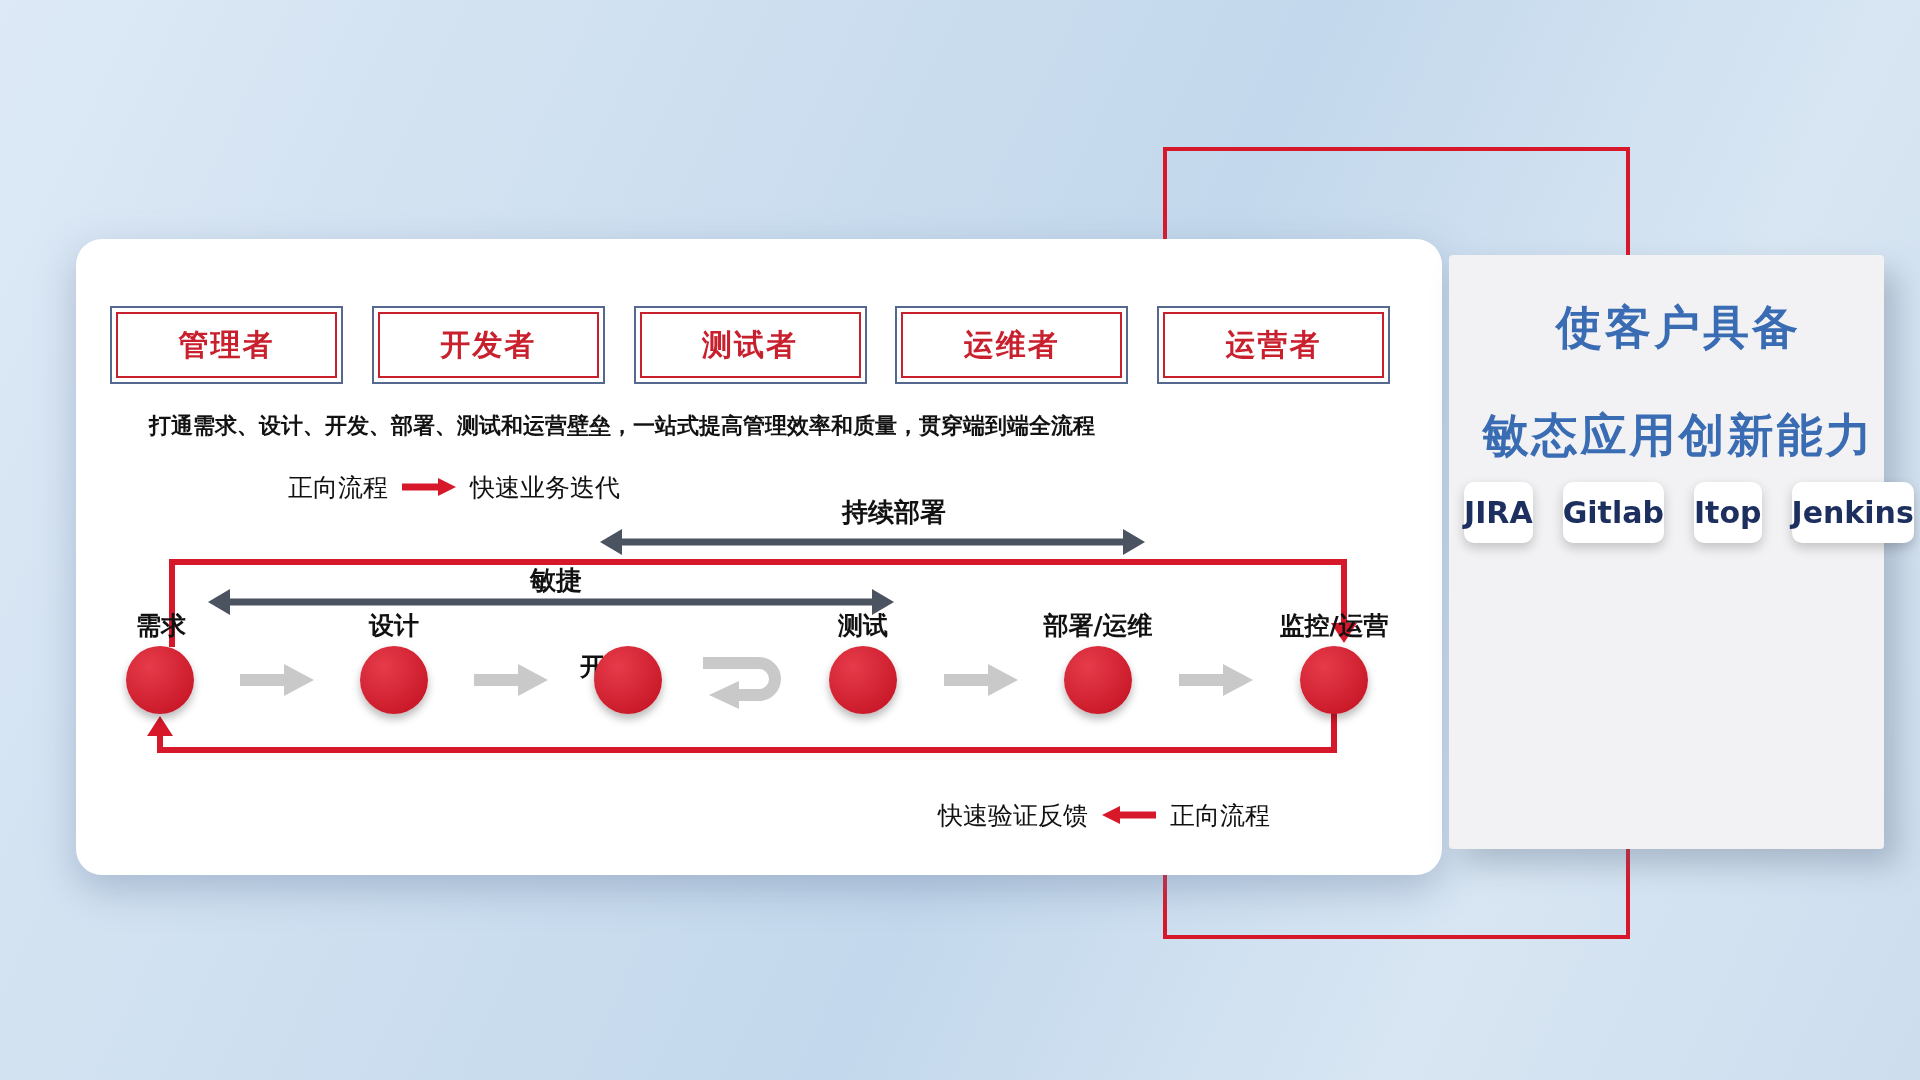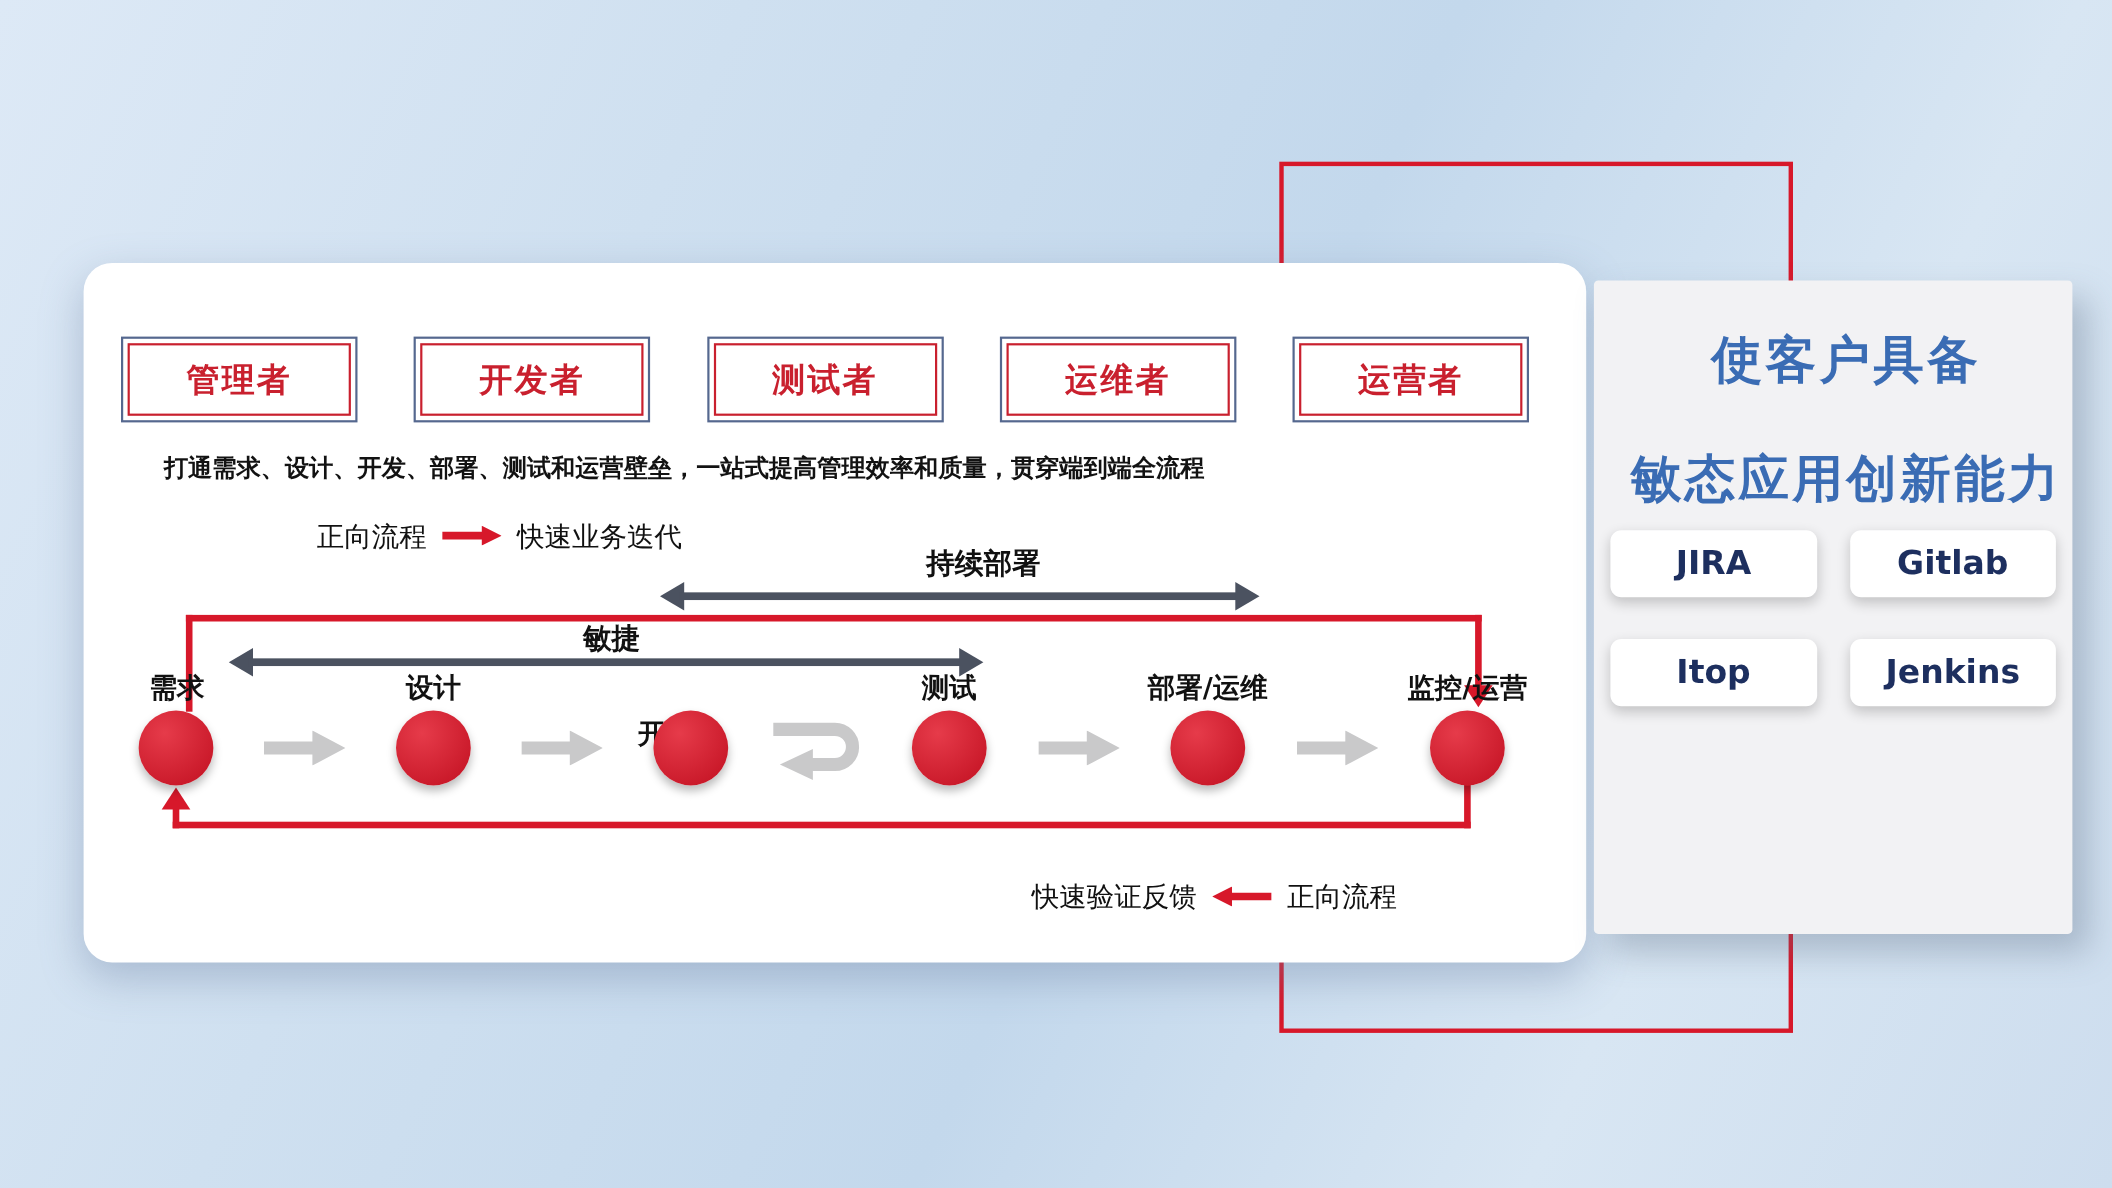--- a/index.html
+++ b/index.html
@@ -10,21 +10,21 @@
   
   .red-frame{position:absolute;left:1163px;top:147px;width:459px;height:784px;
     border:4px solid #d7182a;z-index:1;}
 
   
   .panel{position:absolute;left:76px;top:239px;width:1366px;height:636px;background:#ffffff;
     border-radius:26px;box-shadow:0 14px 38px rgba(105,125,160,.40);z-index:2;}
 
   
   .roles{position:absolute;left:34px;right:52px;top:67px;height:78px;display:flex;justify-content:space-between;}
-  .role-box{width:215px;box-sizing:border-box;border:2px solid #55688f;background:#fff;padding:4px;}
+  .role-box{width:233px;box-sizing:border-box;border:2px solid #55688f;background:#fff;padding:4px;}
   .role-inner{box-sizing:border-box;border:2px solid #c9202e;height:100%;display:flex;align-items:center;justify-content:center;
     font-size:30px;font-weight:bold;color:#c9202e;letter-spacing:2px;}
 
   .subtitle{position:absolute;left:73px;top:172px;font-size:22px;font-weight:bold;color:#121212;}
 
   .legend{display:flex;align-items:center;gap:14px;font-size:25px;font-weight:normal;color:#111;}
   .legend-fwd{position:absolute;left:212px;top:232px;}
   .legend-fb{position:absolute;left:862px;top:560px;}
 
   
@@ -52,21 +52,21 @@
     background:radial-gradient(circle at 35% 30%,#e63b4a,#c10f20);box-shadow:0 5px 9px rgba(0,0,0,.28);}
 
   .garrow{position:absolute;top:425px;line-height:0;}
   .loop{position:absolute;left:617px;top:408px;line-height:0;}
 
   
   .side{position:absolute;left:1449px;top:255px;width:435px;height:594px;background:#f2f2f4;border-radius:4px;
     box-shadow:14px 16px 30px rgba(90,105,130,.35);z-index:3;}
   .side-title{padding-top:42px;text-align:center;color:#3a6cb4;font-size:46px;font-weight:bold;letter-spacing:3px;margin-left:24px;}
   .side-title .t2{margin-top:46px;}
-  .tools{position:absolute;left:15px;right:15px;top:227px;display:grid;grid-template-columns:1fr 1fr;gap:38px 30px;}
+  .tools{position:absolute;left:15px;right:15px;top:227px;display:grid;grid-template-columns:1fr 1fr 1fr 1fr;gap:38px 30px;}
   .tool{height:61px;background:#fff;border-radius:10px;box-shadow:0 5px 12px rgba(0,0,0,.20);
     display:flex;align-items:center;justify-content:center;font-size:30px;font-weight:bold;color:#1d2f5f;}
   .tool-wide{grid-column:1 / -1;}
 </style>
 </head>
 <body>
 
 <div class="stage">
 
   <div class="red-frame"></div>

